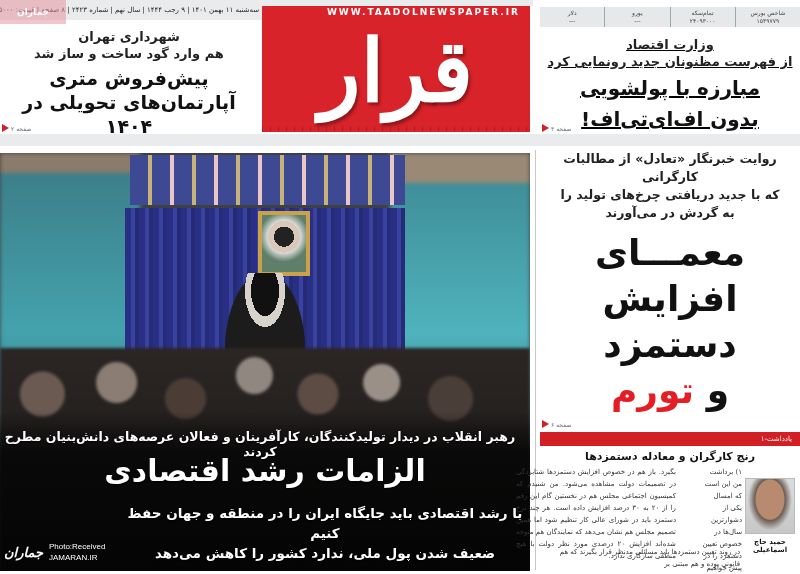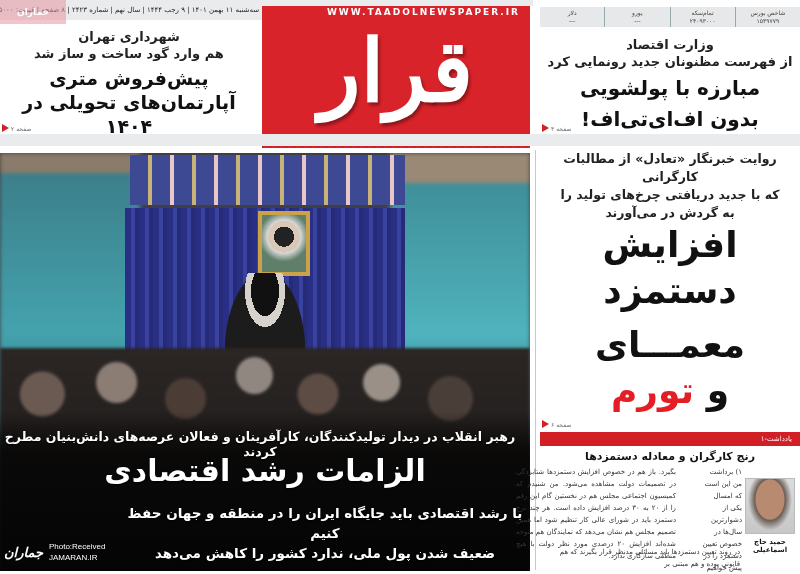--- a/index.html
+++ b/index.html
@@ -6,29 +6,29 @@
   body{width:800px;height:574px;overflow:hidden;background:#fff;font-family:"DejaVu Sans",sans-serif;position:relative;}
   .page{position:absolute;inset:0;}
   
   .datebar{position:absolute;left:0;top:0;width:263px;height:20px;background:#e9ebed;font-size:7px;color:#222;direction:rtl;display:flex;align-items:center;padding:0 4px;white-space:nowrap;overflow:hidden;}
   .watermark{position:absolute;left:0;top:0;width:66px;height:24px;background:rgba(230,150,160,.55);color:#fff;font-size:9px;font-weight:bold;display:flex;align-items:center;justify-content:center;}
   .left-teaser{position:absolute;left:0;top:20px;width:258px;height:112px;direction:rtl;text-align:center;}
   .kicker{font-size:13px;font-weight:bold;color:#222;line-height:17px;}
   .headline{font-size:19px;font-weight:bold;color:#111;line-height:24px;}
   .pageref{position:absolute;font-size:6px;color:#666;display:flex;align-items:center;gap:2px;}
   .pageref .tri{width:0;height:0;border-top:4px solid transparent;border-bottom:4px solid transparent;border-right:7px solid #d21f26;}
-  .masthead{position:absolute;left:262px;top:6px;width:268px;height:142px;background:#d8232a;overflow:hidden;}
+  .masthead{position:absolute;left:262px;top:6px;width:268px;height:126px;background:#d8232a;overflow:hidden;}
   .masthead .url{position:absolute;top:1px;right:10px;color:#fff;font-size:9px;letter-spacing:2px;font-weight:bold;}
   .masthead .logo{position:absolute;left:0;right:0;top:10px;text-align:center;color:#fff;font-size:86px;font-weight:bold;font-family:"DejaVu Serif",serif;line-height:110px;text-shadow:2px 3px 3px rgba(0,0,0,.35);direction:rtl;}
   .masthead .ruler{position:absolute;left:0;right:0;bottom:0;height:6px;background:repeating-linear-gradient(90deg,#b71c22 0 1px,transparent 1px 8px);}
   .datebar-top{position:absolute;left:263px;top:0;width:270px;height:6px;background:#e9ebed;}
   .infobar{position:absolute;left:540px;top:7px;width:260px;height:20px;background:#e6e8ea;display:flex;direction:rtl;}
   .infobar .cell{flex:1;border-left:1px solid #9aa;font-size:6px;color:#444;text-align:center;line-height:8px;padding-top:2px;}
   .infobar .cell:last-child{border-left:none;}
-  .right-teaser{position:absolute;left:540px;top:28px;width:260px;height:104px;direction:rtl;text-align:center;padding-top:8px;}
+  .right-teaser{position:absolute;left:540px;top:28px;width:260px;height:104px;direction:rtl;text-align:center;padding-top:8px;text-decoration:underline;}
   .right-teaser .kicker{font-size:13px;}
   .right-teaser .headline{font-size:20px;line-height:25px;margin-top:6px;}
   .divider{position:absolute;left:0;top:134px;width:800px;height:12px;background:#e9ebed;}
   
   .photo{position:absolute;left:0;top:153px;width:530px;height:418px;background:#404040;overflow:hidden;}
   .photo .tile-l{position:absolute;left:0;top:0;width:140px;height:300px;background:linear-gradient(180deg,#8a7b6a 0 20px,#3c7f8a 20px,#44a3ae 60%,#27606a);filter:blur(2px);}
   .photo .tile-r{position:absolute;right:0;top:0;width:140px;height:300px;background:linear-gradient(180deg,#998975 0 30px,#3f8f99 30px,#4fb3bd 60%,#2b6d77);filter:blur(2px);}
   .photo .frieze{position:absolute;left:130px;top:2px;width:275px;height:50px;background:repeating-linear-gradient(90deg,#3d4a93 0 18px,#c9b27a 18px 22px,#3d4a93 22px 40px,#e9c6c8 40px 44px);}
   .photo .curtain{position:absolute;left:125px;top:55px;width:280px;height:160px;background:repeating-linear-gradient(90deg,#2a2f86 0 6px,#3a42a0 6px 10px,#262b78 10px 14px);}
   .photo .portrait{position:absolute;left:258px;top:58px;width:52px;height:65px;background:#c9a24a;padding:4px;}
@@ -152,22 +152,22 @@
   </div>
 
   <div class="vline"></div>
 
   <div class="lead">
     <div>
       <div class="kicker">روایت خبرنگار «تعادل» از مطالبات کارگرانی</div>
       <div class="kicker">که با جدید دریافتی چرخ‌های تولید را</div>
       <div class="kicker">به گردش در می‌آورند</div>
     </div>
+    <div class="big l1">معمـــای</div>
     <div class="big">افزایش دستمزد</div>
-    <div class="big l1">معمـــای</div>
     <div class="big"><span>و </span><span class="red">تورم</span></div>
   </div>
   <div class="pageref" style="left:542px;top:420px;">
     <span class="tri" style="border-right:none;border-left:7px solid #d21f26;"></span>
     <span>صفحه ۶</span>
   </div>
 
   <div class="op-bar">یادداشت-۱</div>
   <div class="op-title">رنج کارگران و معادله دستمزدها</div>
   <div class="op-body">بگیرد. باز هم در خصوص افزایش دستمزدها شتابزدگی در تصمیمات دولت مشاهده می‌شود. من شنیدم که کمیسیون اجتماعی مجلس هم در نخستین گام این رقم را از ۲۰ به ۳۰ درصد افزایش داده است. هر چند نرخ دستمزد باید در شورای عالی کار تنظیم شود اما همین تصمیم مجلس هم نشان می‌دهد که نمایندگان هم متوجه شده‌اند افزایش ۲۰ درصدی مورد نظر دولت با هیچ منطقی سازگاری ندارد.</div>

